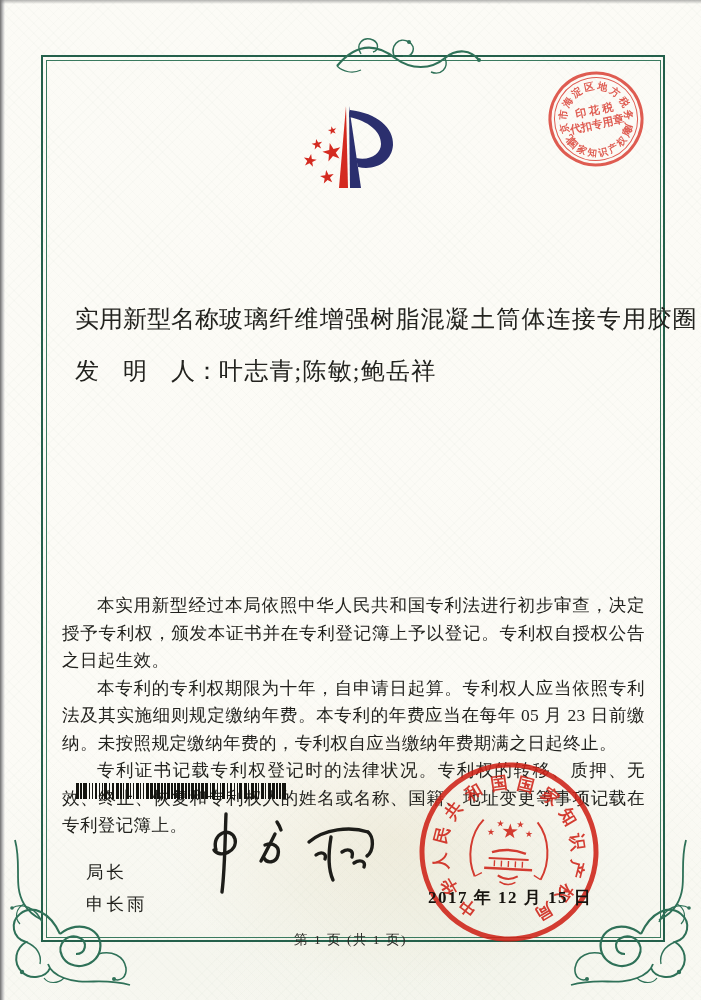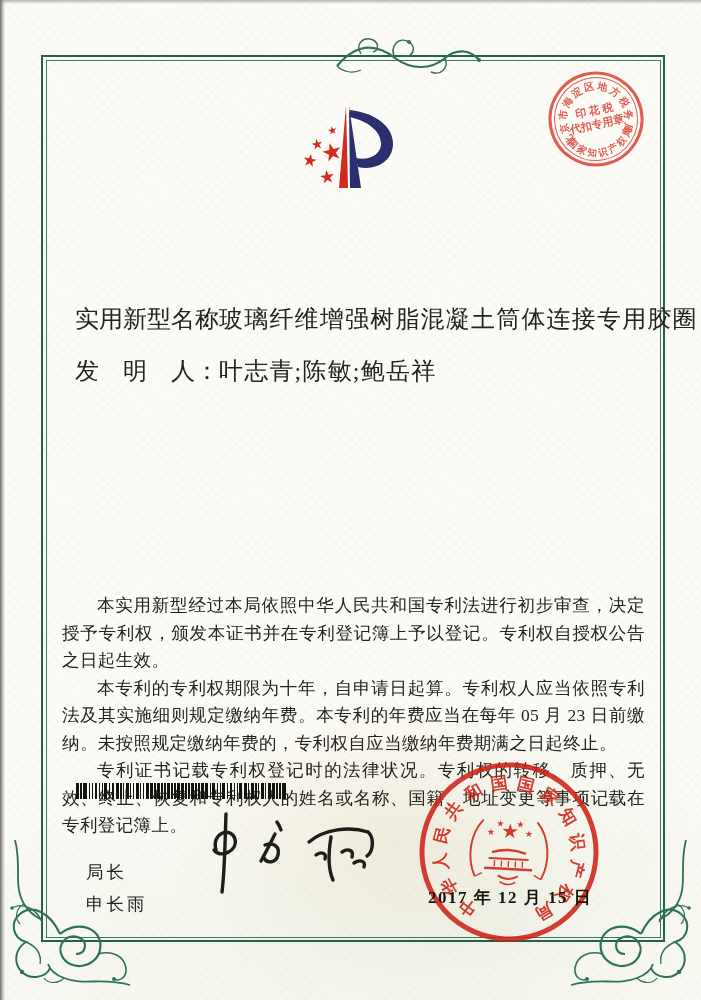--- a/index.html
+++ b/index.html
@@ -304,14 +304,15 @@
           <path stroke-width="2" d="M-33,26 C-42,8 -40,-16 -27,-31"></path>
           <path stroke-width="2" d="M33,26 C42,8 40,-16 27,-31"></path>
           <path stroke-width="1.3" d="M-33,26 L-26,22 M33,26 L26,22"></path>
         </g>
       </g>
     </g>
   </svg>
 
   <div class="issue-date">2017 年 12 月 15 日</div>
 
+  <div class="footer">第 1 页 (共 1 页)</div>
 
 </div>
 
 </body></html>

